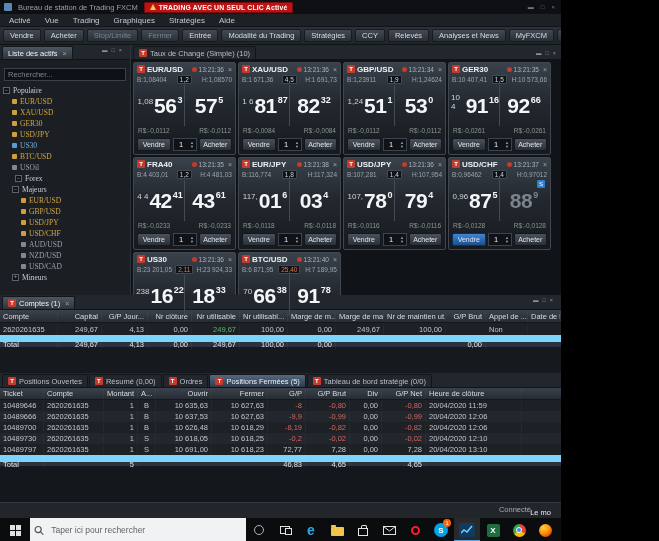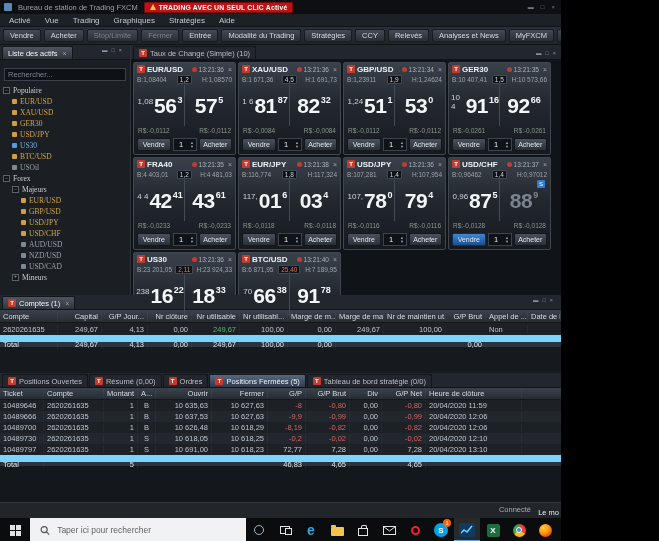--- a/index.html
+++ b/index.html
@@ -104,28 +104,28 @@
   .trow.odd{background:#22262d;}
   .trow.total{background:#2a323d;color:#dde2e7;border-top:7px solid #7dd3fc;}
   .tcell{padding:0 3px;overflow:hidden;white-space:nowrap;border-right:1px solid rgba(255,255,255,.04);}
   .a-l{text-align:left;}.a-r{text-align:right;}.a-c{text-align:center;}
   .pos{color:#58b86d;}
   .neg{color:#d2655f;}
 
   
   .statusbar{height:16px;background:#22262b;border-top:1px solid #33393f;position:relative;}
   .conn{position:absolute;right:30px;top:2px;font-size:7.5px;color:#a3adb5;}
-  .ticker{position:absolute;right:2px;bottom:1px;font-size:7.5px;color:#e8ebee;}
+  .ticker{position:absolute;right:10px;bottom:1px;font-size:7.5px;color:#e8ebee;}
 
   
   .taskbar{height:24px;background:#0b0c0e;display:flex;align-items:center;}
   .start{width:30px;height:24px;display:flex;align-items:center;justify-content:center;}
   .win-logo{display:grid;grid-template-columns:5px 5px;grid-template-rows:5px 5px;gap:1px;}
   .win-logo span{background:#dde2e6;}
-  .tb-searchbox{width:216px;height:24px;background:#f1f2f3;display:flex;align-items:center;gap:5px;padding:0 10px;}
+  .tb-searchbox{width:216px;height:24px;background:#f1f2f3;display:flex;align-items:center;gap:5px;padding:0 4px;}
   .tb-search-input{border:none;background:transparent;font-size:8.5px;color:#333;width:100%;font-family:inherit;outline:none;}
   .tb-search-input::placeholder{color:#616568;}
   .tb-icons{display:flex;height:24px;}
   .tb-cell{width:26px;height:24px;display:flex;align-items:center;justify-content:center;position:relative;}
   .tb-cell.active{background:rgba(255,255,255,.12);box-shadow:inset 0 -2px 0 #57a7e8;}
   .badge{position:absolute;top:1px;right:3px;min-width:8px;height:8px;background:#f7630c;border-radius:50%;color:#fff;font-size:5.5px;line-height:8px;text-align:center;}
   .tk-ring{width:10px;height:10px;border:1.5px solid #9fb6c8;border-radius:50%;}
   .tk-tv{width:10px;height:8px;border:1px solid #dfe3e6;position:relative;}
   .tk-tv::after{content:"";position:absolute;right:-3px;bottom:-2px;width:5px;height:5px;background:#0b0c0e;border:1px solid #dfe3e6;}
   .tk-letter{font-size:14px;font-weight:bold;line-height:14px;}
@@ -236,21 +236,21 @@
             <span class="tlabel c-blue">US30</span>
           </div>
           <div class="tree-row" style="padding-left: 12px;">
             <span class="bullet b-gold"></span>
             <span class="tlabel c-gold">BTC/USD</span>
           </div>
           <div class="tree-row" style="padding-left: 12px;">
             <span class="bullet b-gray"></span>
             <span class="tlabel c-gray">USOil</span>
           </div>
-          <div class="tree-row" style="padding-left: 3px;">
+          <div class="tree-row" style="padding-left: 15px;">
             <span class="tw exp-open"></span>
             <span class="tlabel c-grp">Forex</span>
           </div>
           <div class="tree-row" style="padding-left: 12px;">
             <span class="tw exp-open"></span>
             <span class="tlabel c-grp">Majeurs</span>
           </div>
           <div class="tree-row" style="padding-left: 21px;">
             <span class="bullet b-gold"></span>
             <span class="tlabel c-gold">EUR/USD</span>

